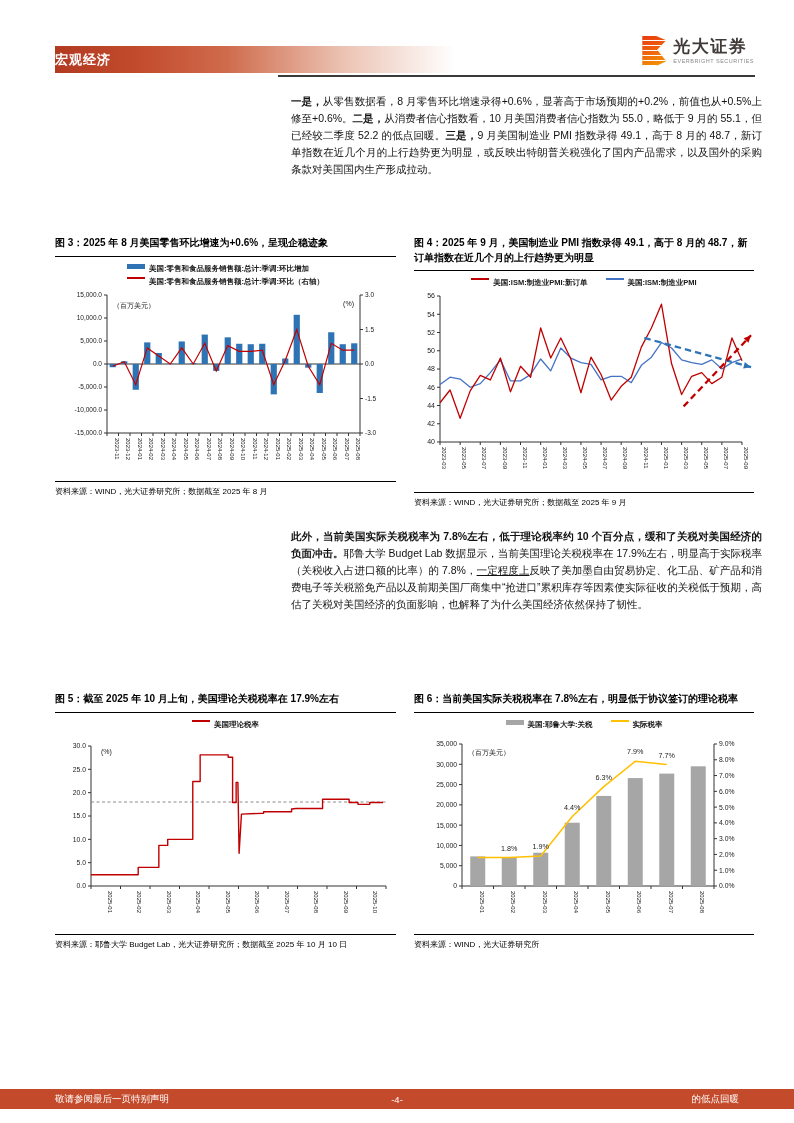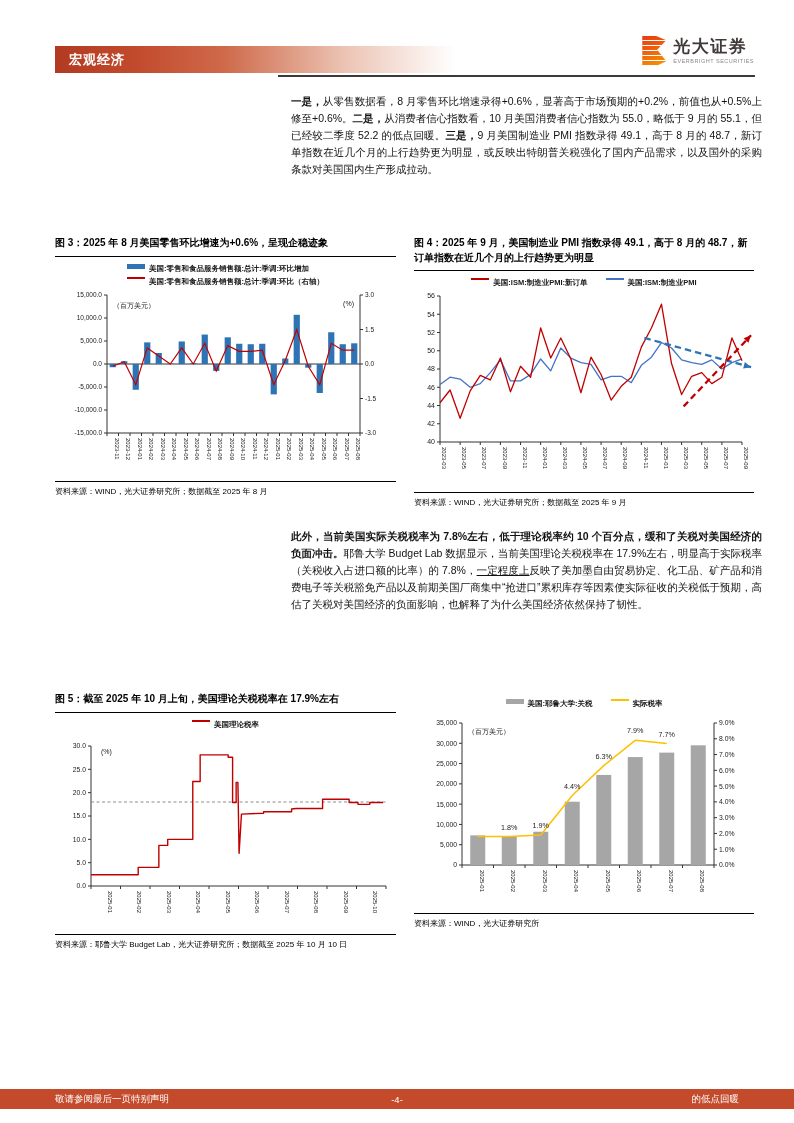--- a/index.html
+++ b/index.html
@@ -3,21 +3,21 @@
 <meta charset="utf-8">
 <style>
   html,body{margin:0;padding:0;background:#fff;}
   .page{position:relative;width:794px;height:1123px;background:#fff;overflow:hidden;
         font-family:"Liberation Sans","DejaVu Sans",sans-serif;color:#1a1a1a;}
 
   
   .section-bar{position:absolute;left:55px;top:46px;width:500px;height:27px;
     background:linear-gradient(90deg,#b23a21 0%,#c24a2c 16%,#cf6a4b 34%,#ecc4b4 58%,#ffffff 80%);
     display:flex;align-items:center;}
-  .section-title{color:#fff;font-weight:bold;font-size:13px;padding-left:14px;letter-spacing:1px;}
+  .section-title{color:#fff;font-weight:bold;font-size:13px;letter-spacing:1px;}
   .header-rule{position:absolute;left:278px;top:75px;width:477px;height:2px;background:#3a3a3a;}
   .logo{position:absolute;right:40px;top:36px;display:flex;align-items:center;gap:7px;}
   .logo-mark{width:24px;height:30px;
     background:repeating-linear-gradient(to bottom,rgba(255,255,255,0) 0 3.6px,#fff 3.6px 5px),
                linear-gradient(160deg,#e83a12 0%,#ef6a0c 55%,#f59a00 100%);
     clip-path:polygon(0 0,58% 0,100% 14%,62% 46%,100% 84%,58% 100%,0 100%);}
   .logo-cn{font-size:17px;font-weight:bold;color:#403a38;letter-spacing:1.5px;line-height:1.1;}
   .logo-en{font-size:5.5px;color:#8a8a8a;letter-spacing:0.5px;margin-top:1px;}
 
   
@@ -317,20 +317,21 @@
         <text x="229.95" y="161" font-size="6" text-anchor="start" fill="#1a1a1a" transform="rotate(90 229.95 161)">2025-07</text>
         <text x="259.45" y="161" font-size="6" text-anchor="start" fill="#1a1a1a" transform="rotate(90 259.45 161)">2025-08</text>
         <text x="288.95" y="161" font-size="6" text-anchor="start" fill="#1a1a1a" transform="rotate(90 288.95 161)">2025-09</text>
         <text x="318.45" y="161" font-size="6" text-anchor="start" fill="#1a1a1a" transform="rotate(90 318.45 161)">2025-10</text>
         <text x="46" y="24" font-size="7" text-anchor="start" fill="#1a1a1a">(%)</text>
       </svg>
     <div class="source">资料来源：耶鲁大学 Budget Lab，光大证券研究所；数据截至 2025 年 10 月 10 日</div>
   </div>
 
   <div class="fig fig6">
+    <div class="fig-title">图 6：当前美国实际关税税率在 7.8%左右，明显低于协议签订的理论税率</div>
     <div class="legend">
       <div class="legend-item">
         <span class="sw sw-bar" style="background: rgb(166, 166, 166);"></span>
         <span>美国:耶鲁大学:关税</span>
       </div>
       <div class="legend-item">
         <span class="sw sw-line" style="background: rgb(255, 192, 0);"></span>
         <span>实际税率</span>
       </div>
     </div>

